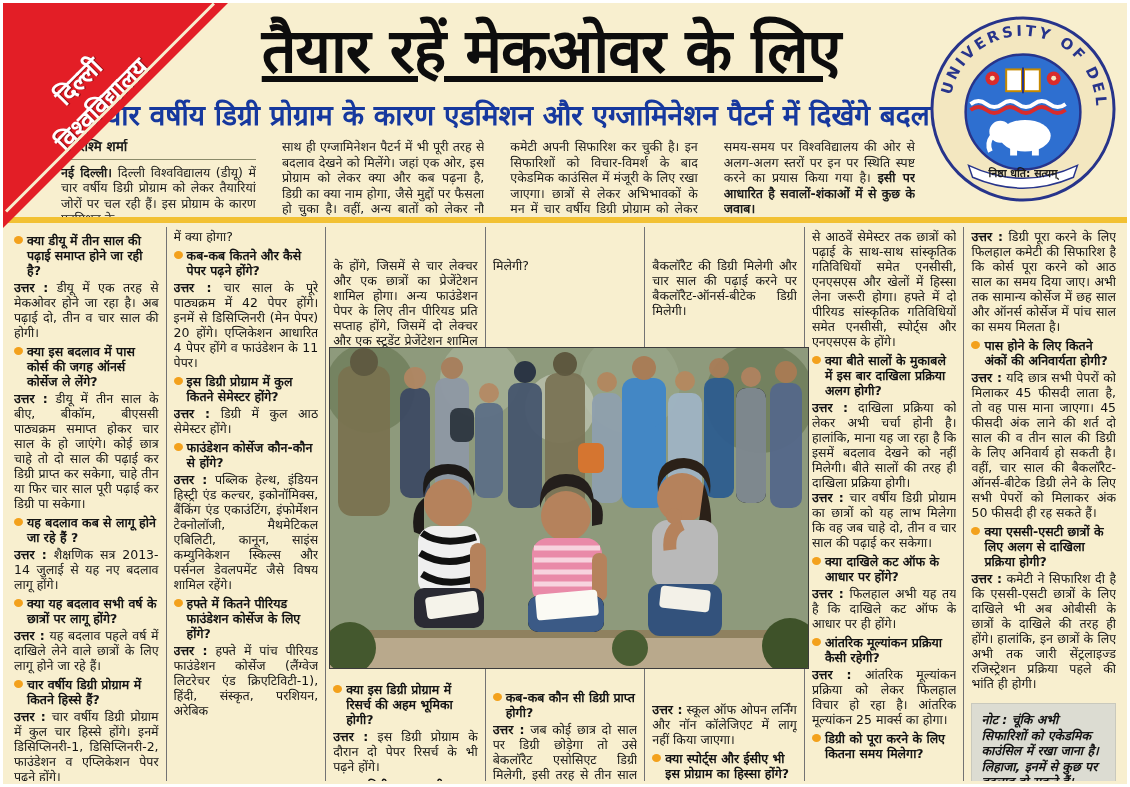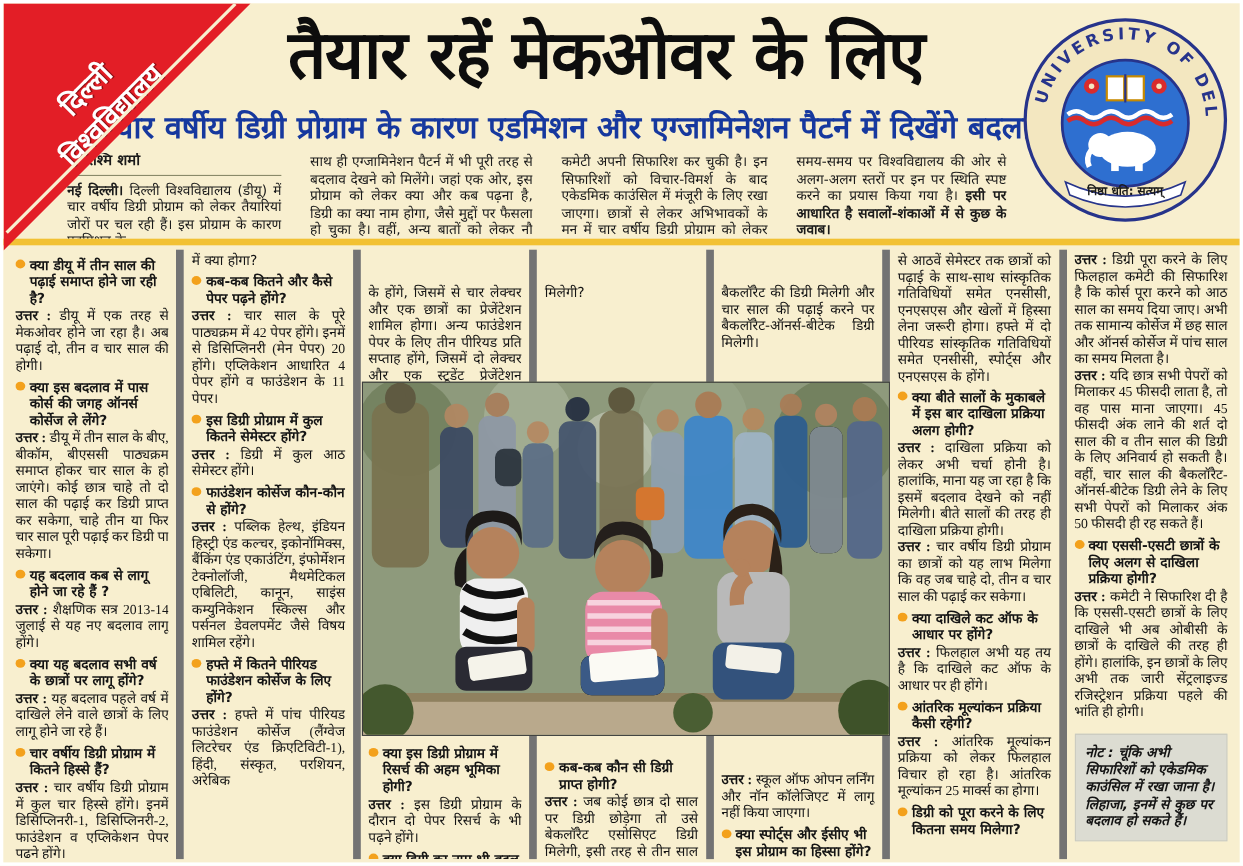--- a/index.html
+++ b/index.html
@@ -14,21 +14,21 @@
   .ribbon:after { content:""; position:absolute; left:-40px; top:103px; width:294px; height:3px;
                   background:#F8EFCF; transform:rotate(-45deg); }
   .ribbon-text { position:absolute; left:-30px; top:58px; width:235px; transform:rotate(-45deg);
                  text-align:center; color:#ffffff; font-weight:800; font-size:25px; line-height:1.3;
                  text-shadow:1px 1px 0 #8d0f14; }
   .ribbon-text span { display:block; }
 
   
   .headline { position:absolute; top:0px; left:148px; width:800px; height:96px; text-align:center;
               font-size:61px; font-weight:900; color:#0d0d0d; line-height:96px; letter-spacing:-1px;
-              white-space:nowrap; z-index:2; }
+              white-space:nowrap; z-index:2;text-decoration:underline; }
   .subheadline { position:absolute; top:94px; left:90px; width:870px; text-align:center;
                  font-size:28px; font-weight:700; color:#16389E; line-height:1.35; white-space:nowrap; }
 
   
   .seal { position:absolute; top:12px; right:10px; width:188px; height:188px; z-index:3; }
 
   
   .intro-row { position:absolute; top:136px; left:58px; right:212px; height:78px;
                display:grid; grid-template-columns:1.04fr 1.08fr 1fr 1.02fr; column-gap:26px;
                font-size:12.5px; line-height:15.5px; color:#1a1a1a; }
@@ -36,31 +36,31 @@
             padding-bottom:4px; margin-bottom:5px; font-weight:700; font-size:13.5px; }
   .byline-dot { width:11px; height:9px; border-radius:50%; background:#F3A11C; flex:0 0 auto; }
   .intro-para { text-align:justify; overflow:hidden; }
   .intro-col { overflow:hidden; }
 
   
   .strip { position:absolute; left:0; right:0; top:214px; height:6px; background:#F2C133; }
 
   
   .main { position:absolute; left:4px; right:4px; top:224px; bottom:3px; display:flex; }
-  .ncol { flex:1 1 0; padding:2px 7px 0 7px; border-left:7px solid #737373; overflow:hidden;
+  .ncol { flex:1 1 0; padding:2px 7px 0 7px; border-left:1px solid #737373; overflow:hidden;
           font-size:12.5px; line-height:15px; color:#141414; display:flex; flex-direction:column; }
   .ncol:first-child { border-left:none; }
   .sec-top { height:120px; overflow:hidden;margin-top:29px; }
   .spacer { height:326px; flex:0 0 auto; }
   .sec-bottom { flex:1 1 auto; overflow:hidden; }
   .sec-full { overflow:hidden; }
 
   .question { position:relative; font-weight:700; padding-left:13px; margin:4px 0 2px 0; }
   .bullet { position:absolute; left:0; top:3px; width:9px; height:8px; border-radius:50%; background:#F3A11C; }
-  .answer { text-align:justify;font-family:Liberation Serif, serif; }
+  .answer { text-align:justify; }
   .answer b { font-weight:700; }
   .cont { text-align:justify; }
   .note { background:#DCDCD2; border:1px solid #c9c9bd; padding:8px 9px 10px 9px; margin-top:12px;
           font-style:italic; font-weight:700; line-height:15.5px; }
 
   
   .photo { position:absolute; left:322px; top:120px; width:480px; height:322px; border:1px solid #3c3c3c;
            background:#7d8a6e; overflow:hidden; }
   .photo svg { display:block; }
 </style>
@@ -212,20 +212,21 @@
             <div class="question"><span class="bullet"></span>क्या दाखिले कट ऑफ के आधार पर होंगे?</div>
             <div class="answer"><b>उत्तर :</b> फिलहाल अभी यह तय है कि दाखिले कट ऑफ के आधार पर ही होंगे।</div>
             <div class="question"><span class="bullet"></span>आंतरिक मूल्यांकन प्रक्रिया कैसी रहेगी?</div>
             <div class="answer"><b>उत्तर :</b> आंतरिक मूल्यांकन प्रक्रिया को लेकर फिलहाल विचार हो रहा है। आंतरिक मूल्यांकन 25 मार्क्स का होगा।</div>
             <div class="question"><span class="bullet"></span>डिग्री को पूरा करने के लिए कितना समय मिलेगा?</div>
           </div>
       </div>
       <div class="ncol">
         <div class="sec-full">
             <div class="answer"><b>उत्तर :</b> डिग्री पूरा करने के लिए फिलहाल कमेटी की सिफारिश है कि कोर्स पूरा करने को आठ साल का समय दिया जाए। अभी तक सामान्य कोर्सेज में छह साल और ऑनर्स कोर्सेज में पांच साल का समय मिलता है।</div>
+            <div class="question"><span class="bullet"></span>पास होने के लिए कितने अंकों की अनिवार्यता होगी?</div>
             <div class="answer"><b>उत्तर :</b> यदि छात्र सभी पेपरों को मिलाकर 45 फीसदी लाता है, तो वह पास माना जाएगा। 45 फीसदी अंक लाने की शर्त दो साल की व तीन साल की डिग्री के लिए अनिवार्य हो सकती है। वहीं, चार साल की बैकलॉरैट-ऑनर्स-बीटेक डिग्री लेने के लिए सभी पेपरों को मिलाकर अंक 50 फीसदी ही रह सकते हैं।</div>
             <div class="question"><span class="bullet"></span>क्या एससी-एसटी छात्रों के लिए अलग से दाखिला प्रक्रिया होगी?</div>
             <div class="answer"><b>उत्तर :</b> कमेटी ने सिफारिश दी है कि एससी-एसटी छात्रों के लिए दाखिले भी अब ओबीसी के छात्रों के दाखिले की तरह ही होंगे। हालांकि, इन छात्रों के लिए अभी तक जारी सेंट्रलाइज्ड रजिस्ट्रेशन प्रक्रिया पहले की भांति ही होगी।</div>
             <div class="note">नोट : चूंकि अभी सिफारिशों को एकेडमिक काउंसिल में रखा जाना है। लिहाजा, इनमें से कुछ पर बदलाव हो सकते हैं।</div>
           </div>
       </div>
 
       <div class="photo">
         <svg viewBox="0 0 480 322" width="480" height="322">
           <rect width="480" height="322" fill="#8e9a7c"></rect>

